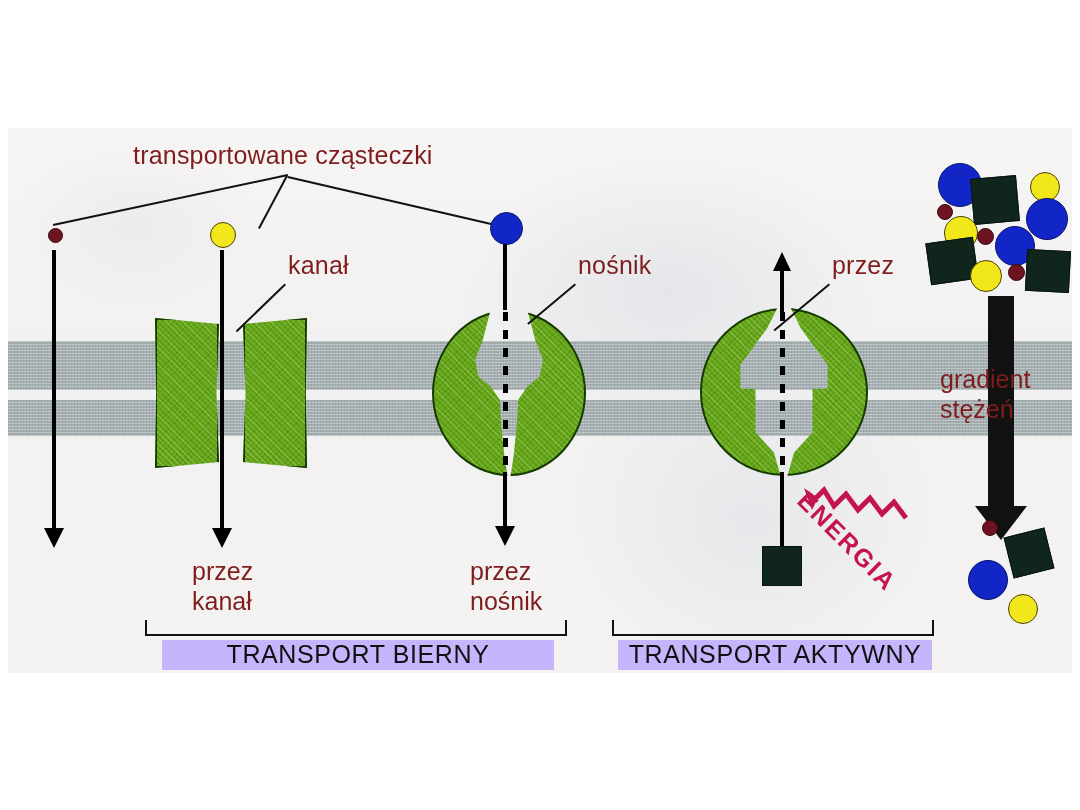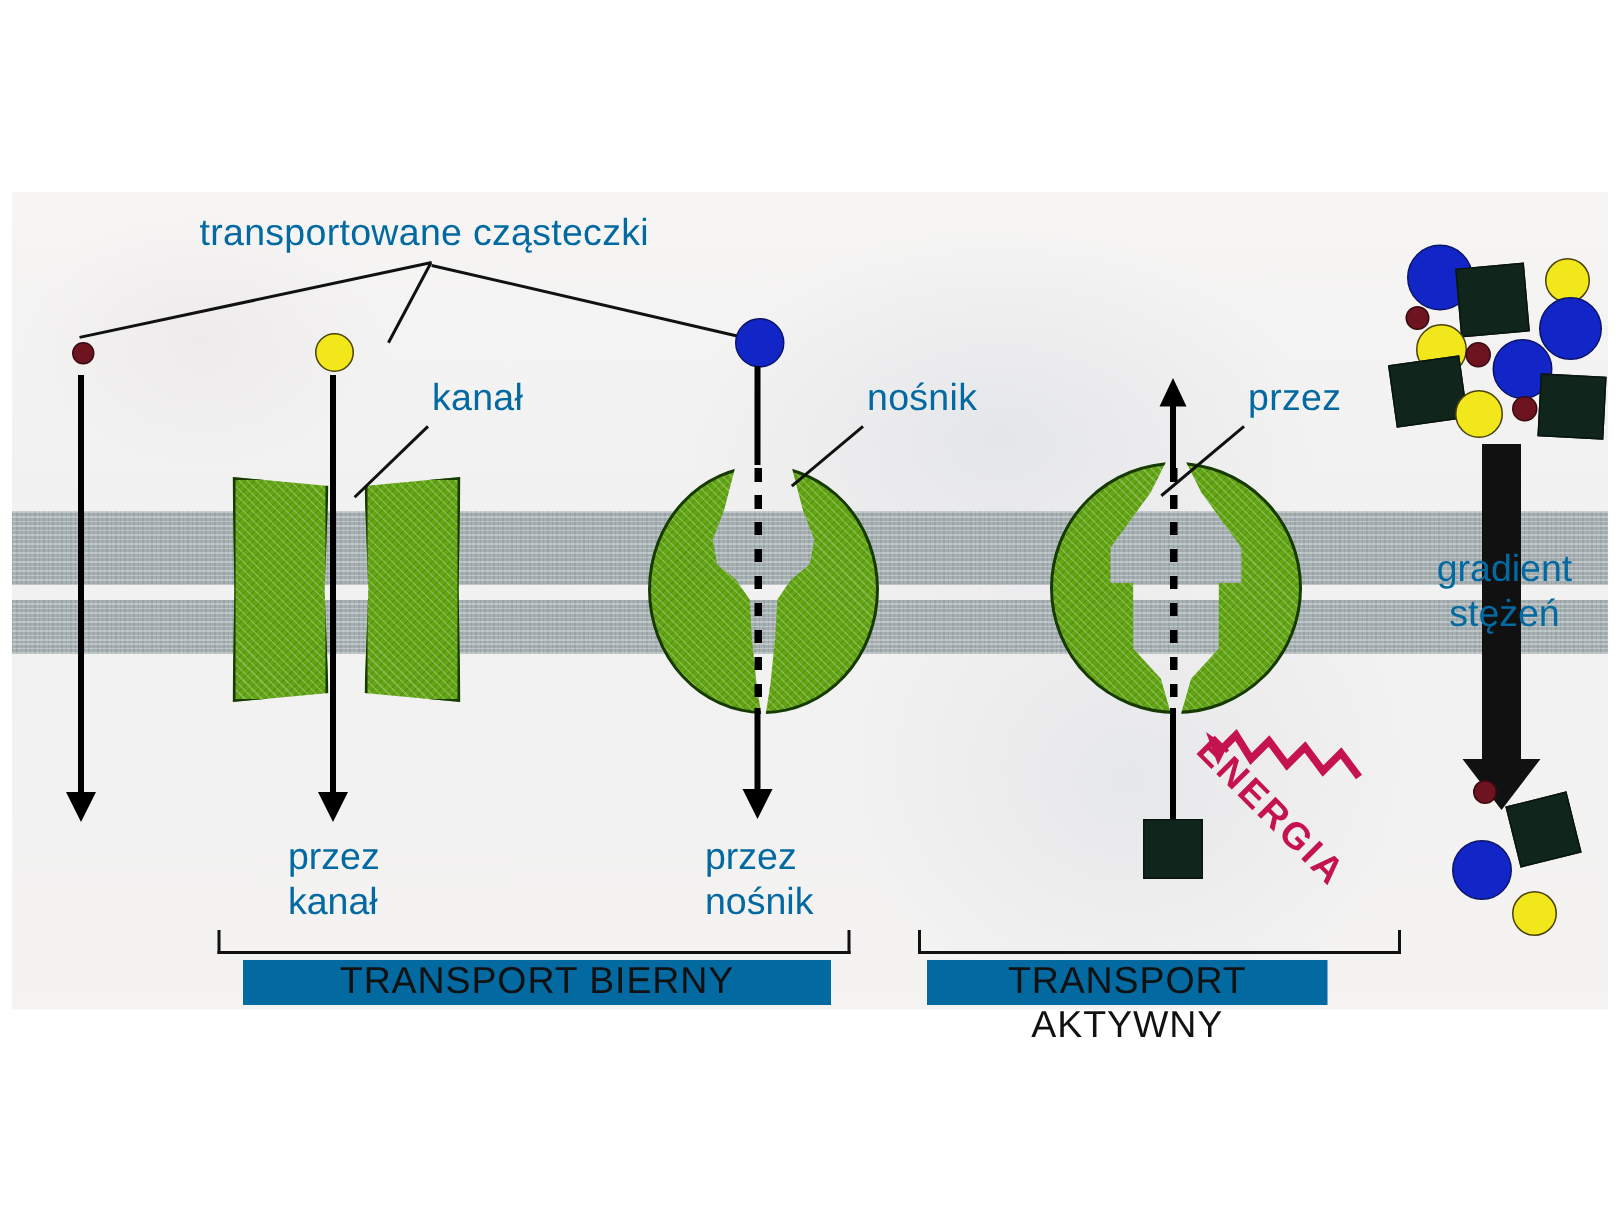--- a/index.html
+++ b/index.html
@@ -18,21 +18,21 @@
   #page{
     position:absolute;
     left:8px;top:128px;
     width:1064px;height:545px;
     background:
       radial-gradient(ellipse 300px 200px at 62% 30%, rgba(205,210,220,.38), rgba(205,210,220,0) 70%),
       radial-gradient(ellipse 260px 230px at 70% 72%, rgba(200,206,216,.30), rgba(200,206,216,0) 72%),
       radial-gradient(ellipse 180px 120px at 12% 18%, rgba(216,210,212,.25), rgba(216,210,212,0) 70%),
       linear-gradient(180deg,#f6f5f4 0%, #f2f1f1 40%, #f4f3f2 100%);
   }
-  .txt{position:absolute;color:#0369a1;white-space:pre;}
+  .txt{position:absolute;color:#7f1d1d;white-space:pre;}
   .lbl{font-size:25px;letter-spacing:.2px;}
   .lbl2{font-size:25px;line-height:30px;white-space:pre-line;}
 
   
   .memb{position:absolute;left:8px;width:1064px;background:#a6b0b2;}
   .membtex{
     position:absolute;left:0;top:0;width:100%;height:100%;
     background-image:
       repeating-linear-gradient(0deg, rgba(255,255,255,.30) 0 1px, rgba(255,255,255,0) 1px 3px),
       repeating-linear-gradient(90deg, rgba(120,132,136,.30) 0 1px, rgba(120,132,136,0) 1px 3px);
@@ -52,21 +52,21 @@
     border-top:20px solid #000;
   }
   .arrowup{
     position:absolute;width:0;height:0;
     border-left:9px solid transparent;border-right:9px solid transparent;
     border-bottom:19px solid #000;
   }
   .dash{position:absolute;width:5px;background:repeating-linear-gradient(180deg,#000 0 9px,rgba(0,0,0,0) 9px 18px);}
   .circ{position:absolute;border-radius:50%;border:1.5px solid #1a1a1a;}
   .sq{position:absolute;background:#10261d;border:1px solid #09150f;}
-  .banner{position:absolute;background:#0369a1;}
+  .banner{position:absolute;background:#c4b5fd;}
   .banner span{
     display:block;text-align:center;font-size:25px;color:#111;letter-spacing:.6px;
   }
   .leader{position:absolute;background:#111;transform-origin:0 0;height:2px;}
   .brk{position:absolute;border:2px solid #111;border-top:none;height:14px;}
 </style>
 </head>
 <body>
 
 <div id="stage">
@@ -130,39 +130,39 @@
     <polyline points="16,30 24,22 34,38 46,26 58,42 70,30 82,46 94,34 106,50" fill="none" stroke="#c4134f" stroke-width="5"></polyline>
     <polygon points="18,30 4,20 12,42" fill="#c4134f"></polygon>
   </svg>
   <div class="txt" style="left:812px;top:486px;font-size:25px;color:#c4134f;letter-spacing:2px;transform:rotate(45deg);transform-origin:0 0;font-weight:bold;">ENERGIA</div>
 
   <div class="brk" style="left:145px;top:620px;width:418px;"></div>
   <div class="banner" style="left:162px;top:640px;width:392px;height:30px;">
     <span>TRANSPORT BIERNY</span>
   </div>
   <div class="brk" style="left:612px;top:620px;width:318px;"></div>
-  <div class="banner" style="left:618px;top:640px;width:267px;height:30px;">
+  <div class="banner" style="left:618px;top:640px;width:314px;height:30px;">
     <span>TRANSPORT AKTYWNY</span>
   </div>
 
   <div class="circ" style="left:938px;top:163px;width:42px;height:42px;background:#1226c8;border-color:#0a1466;"></div>
   <div class="circ" style="left:1030px;top:172px;width:28px;height:28px;background:#f2e71b;border-color:#4a4208;"></div>
   <div class="sq" style="left:972px;top:177px;width:44px;height:44px;transform:rotate(-5deg);"></div>
   <div class="circ" style="left:937px;top:204px;width:14px;height:14px;background:#6d1420;border-color:#3a0a11;"></div>
   <div class="circ" style="left:944px;top:216px;width:32px;height:32px;background:#f2e71b;border-color:#4a4208;"></div>
   <div class="circ" style="left:1026px;top:198px;width:40px;height:40px;background:#1226c8;border-color:#0a1466;"></div>
   <div class="circ" style="left:977px;top:228px;width:15px;height:15px;background:#6d1420;border-color:#3a0a11;"></div>
   <div class="circ" style="left:995px;top:226px;width:38px;height:38px;background:#1226c8;border-color:#0a1466;"></div>
   <div class="sq" style="left:928px;top:240px;width:46px;height:40px;transform:rotate(-8deg);"></div>
   <div class="circ" style="left:970px;top:260px;width:30px;height:30px;background:#f2e71b;border-color:#4a4208;"></div>
   <div class="circ" style="left:1008px;top:264px;width:15px;height:15px;background:#6d1420;border-color:#3a0a11;"></div>
   <div class="sq" style="left:1026px;top:250px;width:42px;height:40px;transform:rotate(3deg);"></div>
 
   <div style="position:absolute;left:988px;top:296px;width:26px;height:212px;background:#111;"></div>
   <div style="position:absolute;left:975px;top:506px;width:0;height:0;border-left:26px solid transparent;border-right:26px solid transparent;border-top:34px solid #111;"></div>
-  <div class="txt lbl2" style="left:940px;top:364px;text-align:center;width:126px;">gradient
+  <div class="txt lbl2" style="left:940px;top:364px;text-align:left;width:126px;">gradient
 stężeń</div>
 
   <div class="circ" style="left:982px;top:520px;width:14px;height:14px;background:#6d1420;border-color:#3a0a11;"></div>
   <div class="sq" style="left:1008px;top:532px;width:40px;height:40px;transform:rotate(-14deg);"></div>
   <div class="circ" style="left:968px;top:560px;width:38px;height:38px;background:#1226c8;border-color:#0a1466;"></div>
   <div class="circ" style="left:1008px;top:594px;width:28px;height:28px;background:#f2e71b;border-color:#4a4208;"></div>
 </div>
 
 </body></html>

